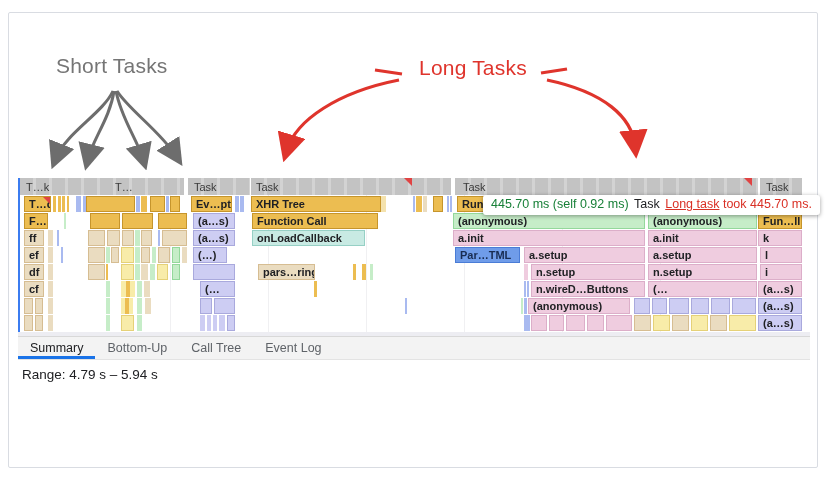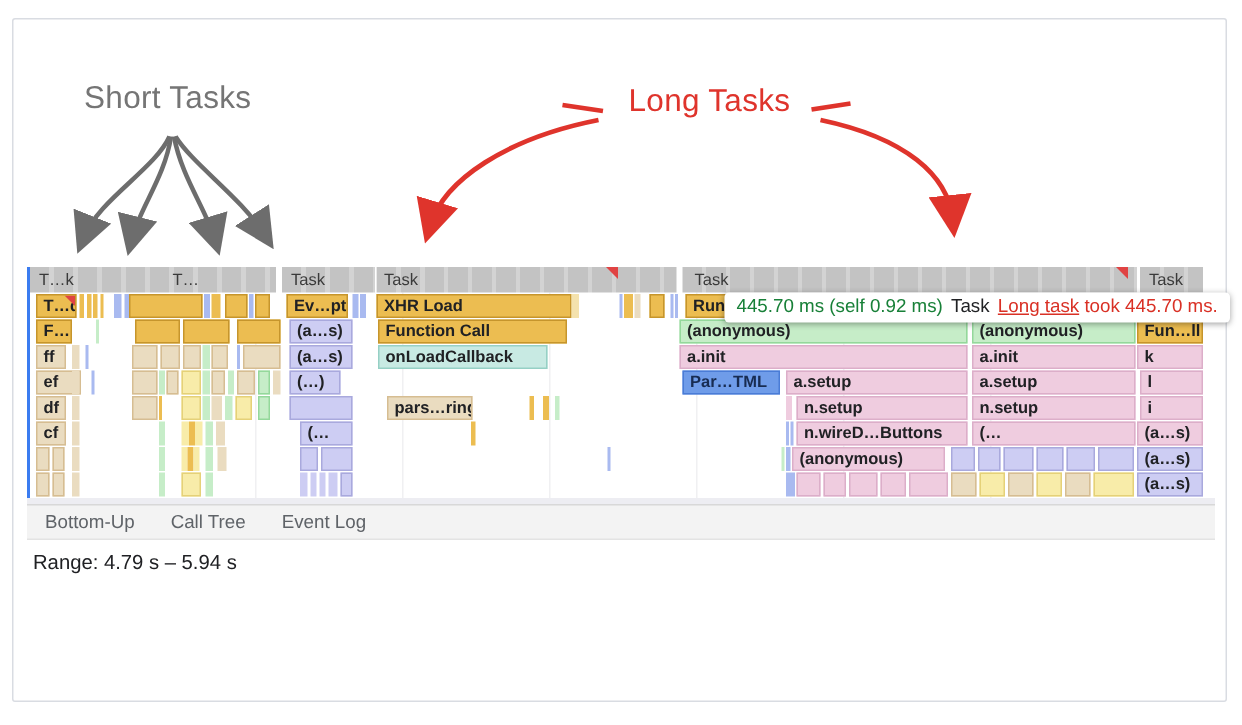--- a/index.html
+++ b/index.html
@@ -105,21 +105,21 @@
     <div class="bar" style="left: 65px; top: 18px; width: 3px; background: rgb(169, 186, 240);"></div>
     <div class="bar" style="left: 68px; top: 18px; width: 49px; background: rgb(236, 189, 81); border: 1px solid rgb(198, 149, 44);"></div>
     <div class="bar" style="left: 118px; top: 18px; width: 4px; background: rgb(169, 186, 240);"></div>
     <div class="bar" style="left: 123px; top: 18px; width: 6px; background: rgb(236, 189, 81);"></div>
     <div class="bar" style="left: 132px; top: 18px; width: 15px; background: rgb(236, 189, 81); border: 1px solid rgb(198, 149, 44);"></div>
     <div class="bar" style="left: 148px; top: 18px; width: 3px; background: rgb(169, 186, 240);"></div>
     <div class="bar" style="left: 152px; top: 18px; width: 10px; background: rgb(236, 189, 81); border: 1px solid rgb(198, 149, 44);"></div>
     <div class="bar" style="left: 173px; top: 18px; width: 41px; background: rgb(236, 189, 81); border: 1px solid rgb(198, 149, 44);"><span class="lbl">Ev…pt</span></div>
     <div class="bar" style="left: 217px; top: 18px; width: 4px; background: rgb(169, 186, 240);"></div>
     <div class="bar" style="left: 222px; top: 18px; width: 4px; background: rgb(169, 186, 240);"></div>
-    <div class="bar" style="left: 233px; top: 18px; width: 130px; background: rgb(236, 189, 81); border: 1px solid rgb(198, 149, 44);"><span class="lbl">XHR Load</span></div>
+    <div class="bar" style="left: 233px; top: 18px; width: 130px; background: rgb(236, 189, 81); border: 1px solid rgb(198, 149, 44);"><span class="lbl">XHR Tree</span></div>
     <div class="bar" style="left: 363px; top: 18px; width: 5px; background: rgb(244, 226, 173);"></div>
     <div class="bar" style="left: 395px; top: 18px; width: 2px; background: rgb(169, 186, 240);"></div>
     <div class="bar" style="left: 398px; top: 18px; width: 6px; background: rgb(236, 189, 81);"></div>
     <div class="bar" style="left: 405px; top: 18px; width: 4px; background: rgb(234, 220, 192);"></div>
     <div class="bar" style="left: 415px; top: 18px; width: 10px; background: rgb(236, 189, 81); border: 1px solid rgb(198, 149, 44);"></div>
     <div class="bar" style="left: 429px; top: 18px; width: 2px; background: rgb(169, 186, 240);"></div>
     <div class="bar" style="left: 432px; top: 18px; width: 2px; background: rgb(169, 186, 240);"></div>
     <div class="bar" style="left: 439px; top: 18px; width: 300px; background: rgb(236, 189, 81); border: 1px solid rgb(198, 149, 44);"><span class="lbl">Run</span></div>
     <div class="bar" style="left: 6px; top: 35px; width: 24px; background: rgb(236, 189, 81); border: 1px solid rgb(198, 149, 44);"><span class="lbl">F…l</span></div>
     <div class="bar" style="left: 46px; top: 35px; width: 2px; background: rgb(198, 237, 200);"></div>
@@ -139,21 +139,21 @@
     <div class="bar" style="left: 104px; top: 52px; width: 12px; background: rgb(234, 220, 192); border: 1px solid rgb(214, 189, 146);"></div>
     <div class="bar" style="left: 117px; top: 52px; width: 5px; background: rgb(198, 237, 200);"></div>
     <div class="bar" style="left: 123px; top: 52px; width: 11px; background: rgb(234, 220, 192); border: 1px solid rgb(214, 189, 146);"></div>
     <div class="bar" style="left: 140px; top: 52px; width: 2px; background: rgb(169, 186, 240);"></div>
     <div class="bar" style="left: 144px; top: 52px; width: 25px; background: rgb(234, 220, 192); border: 1px solid rgb(214, 189, 146);"></div>
     <div class="bar" style="left: 175px; top: 52px; width: 42px; background: rgb(205, 205, 243); border: 1px solid rgb(169, 169, 221);"><span class="lbl">(a…s)</span></div>
     <div class="bar" style="left: 234px; top: 52px; width: 113px; background: rgb(200, 234, 227); border: 1px solid rgb(150, 208, 197);"><span class="lbl">onLoadCallback</span></div>
     <div class="bar" style="left: 435px; top: 52px; width: 192px; background: rgb(239, 204, 223); border: 1px solid rgb(220, 174, 201);"><span class="lbl">a.init</span></div>
     <div class="bar" style="left: 630px; top: 52px; width: 109px; background: rgb(239, 204, 223); border: 1px solid rgb(220, 174, 201);"><span class="lbl">a.init</span></div>
     <div class="bar" style="left: 740px; top: 52px; width: 44px; background: rgb(239, 204, 223); border: 1px solid rgb(220, 174, 201);"><span class="lbl">k</span></div>
-    <div class="bar" style="left: 6px; top: 69px; width: 30px; background: rgb(234, 220, 192); border: 1px solid rgb(214, 189, 146);"><span class="lbl">ef</span></div>
+    <div class="bar" style="left: 6px; top: 69px; width: 20px; background: rgb(234, 220, 192); border: 1px solid rgb(214, 189, 146);"><span class="lbl">ef</span></div>
     <div class="bar" style="left: 30px; top: 69px; width: 5px; background: rgb(234, 220, 192);"></div>
     <div class="bar" style="left: 43px; top: 69px; width: 2px; background: rgb(169, 186, 240);"></div>
     <div class="bar" style="left: 70px; top: 69px; width: 17px; background: rgb(234, 220, 192); border: 1px solid rgb(214, 189, 146);"></div>
     <div class="bar" style="left: 88px; top: 69px; width: 4px; background: rgb(198, 237, 200);"></div>
     <div class="bar" style="left: 93px; top: 69px; width: 8px; background: rgb(234, 220, 192); border: 1px solid rgb(214, 189, 146);"></div>
     <div class="bar" style="left: 103px; top: 69px; width: 13px; background: rgb(248, 236, 169); border: 1px solid rgb(229, 209, 120);"></div>
     <div class="bar" style="left: 117px; top: 69px; width: 5px; background: rgb(198, 237, 200);"></div>
     <div class="bar" style="left: 123px; top: 69px; width: 9px; background: rgb(234, 220, 192); border: 1px solid rgb(214, 189, 146);"></div>
     <div class="bar" style="left: 134px; top: 69px; width: 4px; background: rgb(198, 237, 200);"></div>
     <div class="bar" style="left: 140px; top: 69px; width: 12px; background: rgb(234, 220, 192); border: 1px solid rgb(214, 189, 146);"></div>
@@ -247,18 +247,19 @@
   </div>
 
 <div class="tooltip">
   <span class="tt-time">445.70 ms (self 0.92 ms)</span>
   <span class="tt-type">Task</span>
   <span class="tt-link">Long task</span>
   <span class="tt-rest">took 445.70 ms.</span>
 </div>
 
 <div class="tabbar">
+  <div class="tab active">Summary</div>
   <div class="tab">Bottom-Up</div>
   <div class="tab">Call Tree</div>
   <div class="tab">Event Log</div>
 </div>
 
 <div class="range">Range: 4.79 s – 5.94 s</div>
 
 </body></html>

